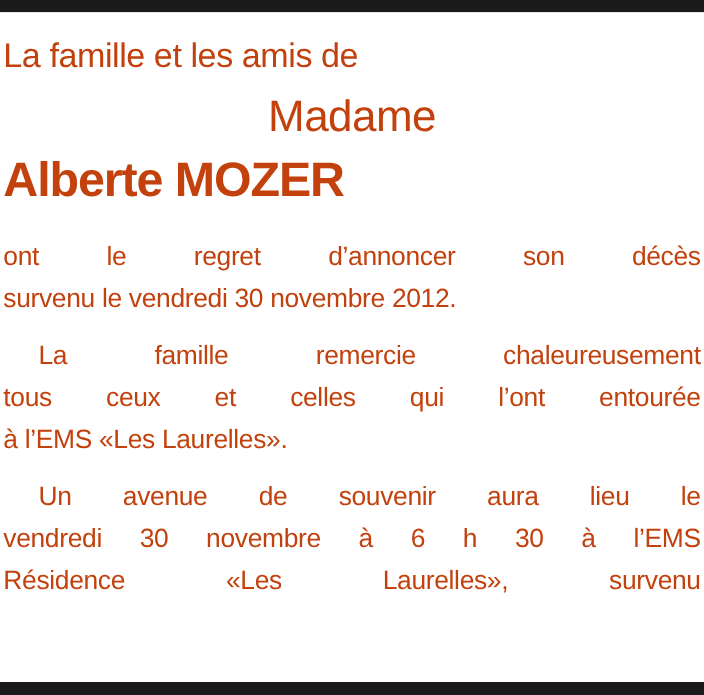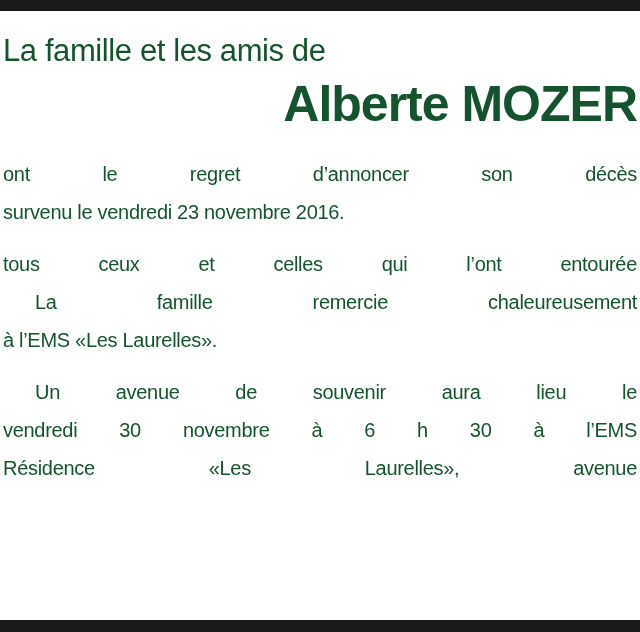--- a/index.html
+++ b/index.html
@@ -7,21 +7,21 @@
     padding: 0;
     background: #ffffff;
   }
   .notice {
     position: relative;
     width: 640px;
     height: 632px;
     background: #ffffff;
     overflow: hidden;
     font-family: "Liberation Sans", sans-serif;
-    color: #14532d;
+    color: #c2410c;
     -webkit-font-smoothing: antialiased;
   }
   .rule {
     position: absolute;
     left: 0;
     width: 640px;
     background: #1a1a1a;
   }
   .rule.top { top: 0; height: 11px; }
   .rule.bottom { bottom: 0; height: 12px; }
@@ -42,29 +42,29 @@
   }
   .honorific {
     margin-top: 14px;
     font-size: 40px;
     line-height: 46px;
     letter-spacing: -0.5px;
     text-align: center;
   }
   .deceased-name {
     margin-top: 6px;
-    font-size: 50px;
+    font-size: 44px;
     line-height: 58px;
     font-weight: bold;
     letter-spacing: -1px;
-    text-align: right;
+    text-align: left;
   }
 
   .para {
-    font-size: 20px;
+    font-size: 24px;
     line-height: 38px;
     letter-spacing: -0.3px;
   }
   .para.first { margin-top: 22px; }
   .para + .para { margin-top: 14px; }
 
   .line {
     text-align: left;
   }
   .line.just {
@@ -80,37 +80,38 @@
 <body>
 
 <div class="notice">
 
   <div class="rule top"></div>
 
   <div class="content">
 
     <div class="intro">La famille et les amis de</div>
 
+    <div class="honorific">Madame</div>
 
     <div class="deceased-name">Alberte MOZER</div>
 
     <div class="para first">
       <div class="line just">ont le regret d’annoncer son décès</div>
-      <div class="line">survenu le vendredi 23 novembre 2016.</div>
+      <div class="line">survenu le vendredi 30 novembre 2012.</div>
     </div>
 
     <div class="para">
+      <div class="line just indent">La famille remercie chaleureusement</div>
       <div class="line just">tous ceux et celles qui l’ont entourée</div>
-      <div class="line just indent">La famille remercie chaleureusement</div>
       <div class="line">à l’EMS «Les Laurelles».</div>
     </div>
 
     <div class="para">
       <div class="line just indent">Un avenue de souvenir aura lieu le</div>
       <div class="line just">vendredi 30 novembre à 6 h 30 à l’EMS</div>
-      <div class="line just">Résidence «Les Laurelles», avenue</div>
+      <div class="line just">Résidence «Les Laurelles», survenu</div>
     </div>
 
   </div>
 
   <div class="rule bottom"></div>
 
 </div>
 
 </body></html>

